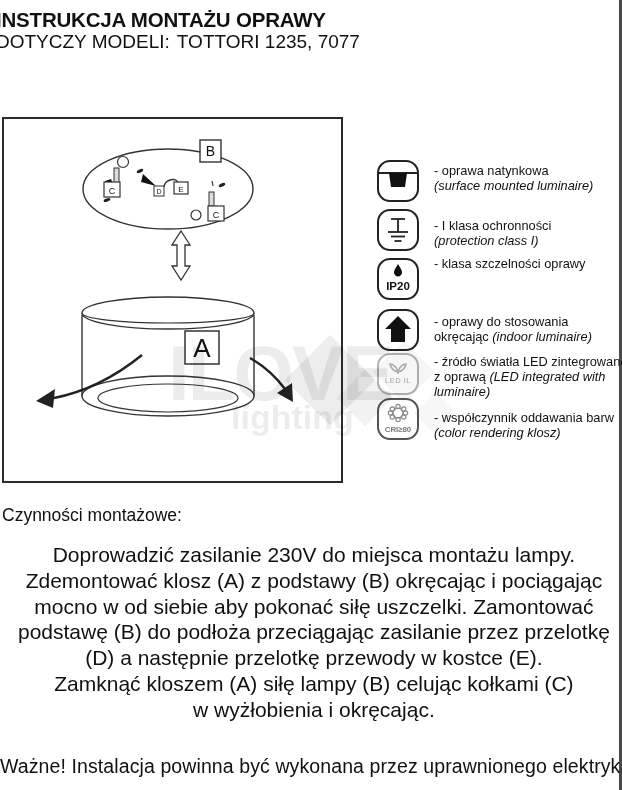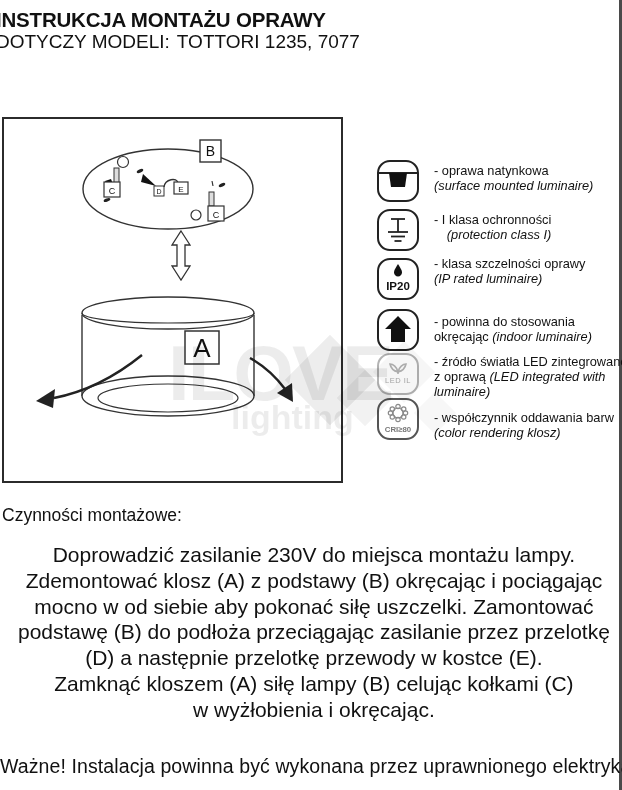--- a/index.html
+++ b/index.html
@@ -120,45 +120,44 @@
   <svg class="feat-icon" width="44" height="44" viewBox="0 0 44 44">
     <rect x="2" y="2" width="40" height="40" rx="12" fill="#fff" stroke="#222" stroke-width="2"></rect>
     <g stroke="#222" stroke-width="1.8">
       <line x1="15" y1="11" x2="29" y2="11"></line>
       <line x1="22" y1="11" x2="22" y2="24"></line>
       <line x1="12" y1="24" x2="32" y2="24"></line>
       <line x1="15" y1="28.5" x2="29" y2="28.5"></line>
       <line x1="18.5" y1="33" x2="25.5" y2="33"></line>
     </g>
   </svg>
-  <div class="feat-text" style="top:4px;text-align:right;">
+  <div class="feat-text" style="top:10px;">
     <div><span>- I klasa ochronności</span></div>
     <div><span class="it">(protection class I)</span></div>
   </div>
 </div>
 
 <div class="feat-row" style="top:257px;">
   <svg class="feat-icon" width="44" height="44" viewBox="0 0 44 44">
     <rect x="2" y="2" width="40" height="40" rx="12" fill="#fff" stroke="#222" stroke-width="2"></rect>
     <path d="M 22,7 C 24.8,11.5 26,13.5 26,15.5 C 26,17.8 24.2,19.5 22,19.5 C 19.8,19.5 18,17.8 18,15.5 C 18,13.5 19.2,11.5 22,7 Z" fill="#111"></path>
     <text x="22" y="33" font-size="11.5" font-weight="bold" fill="#111" text-anchor="middle" font-family="Liberation Sans, sans-serif">IP20</text>
   </svg>
   <div class="feat-text" style="top:-1px;">
     <div><span>- klasa szczelności oprawy</span></div>
-    <div><span class="it">(IP rated luminaire)</span></div>
   </div>
 </div>
 
 <div class="feat-row" style="top:308px;">
   <svg class="feat-icon" width="44" height="44" viewBox="0 0 44 44">
     <rect x="2" y="2" width="40" height="40" rx="12" fill="#fff" stroke="#222" stroke-width="2"></rect>
     <polygon points="22,8 35,21 29,21 29,34 15,34 15,21 9,21" fill="#111"></polygon>
   </svg>
   <div class="feat-text" style="top:6px;">
-    <div><span>- powinna do stosowania</span></div>
+    <div><span>- oprawy do stosowania</span></div>
     <div><span>okręcając </span><span class="it">(indoor luminaire)</span></div>
   </div>
 </div>
 
 <div class="feat-row" style="top:352px;">
   <svg class="feat-icon" width="44" height="44" viewBox="0 0 44 44">
     <rect x="2" y="2" width="40" height="40" rx="12" fill="none" stroke="#b3b3b3" stroke-width="2"></rect>
     <g stroke="#b3b3b3" stroke-width="1.6" fill="none">
       <path d="M 22,20 C 21,15 17,12 14,12 C 15,17 18,19 22,20 Z"></path>
       <path d="M 22,20 C 23,15 27,12 30,12 C 29,17 26,19 22,20 Z"></path>

